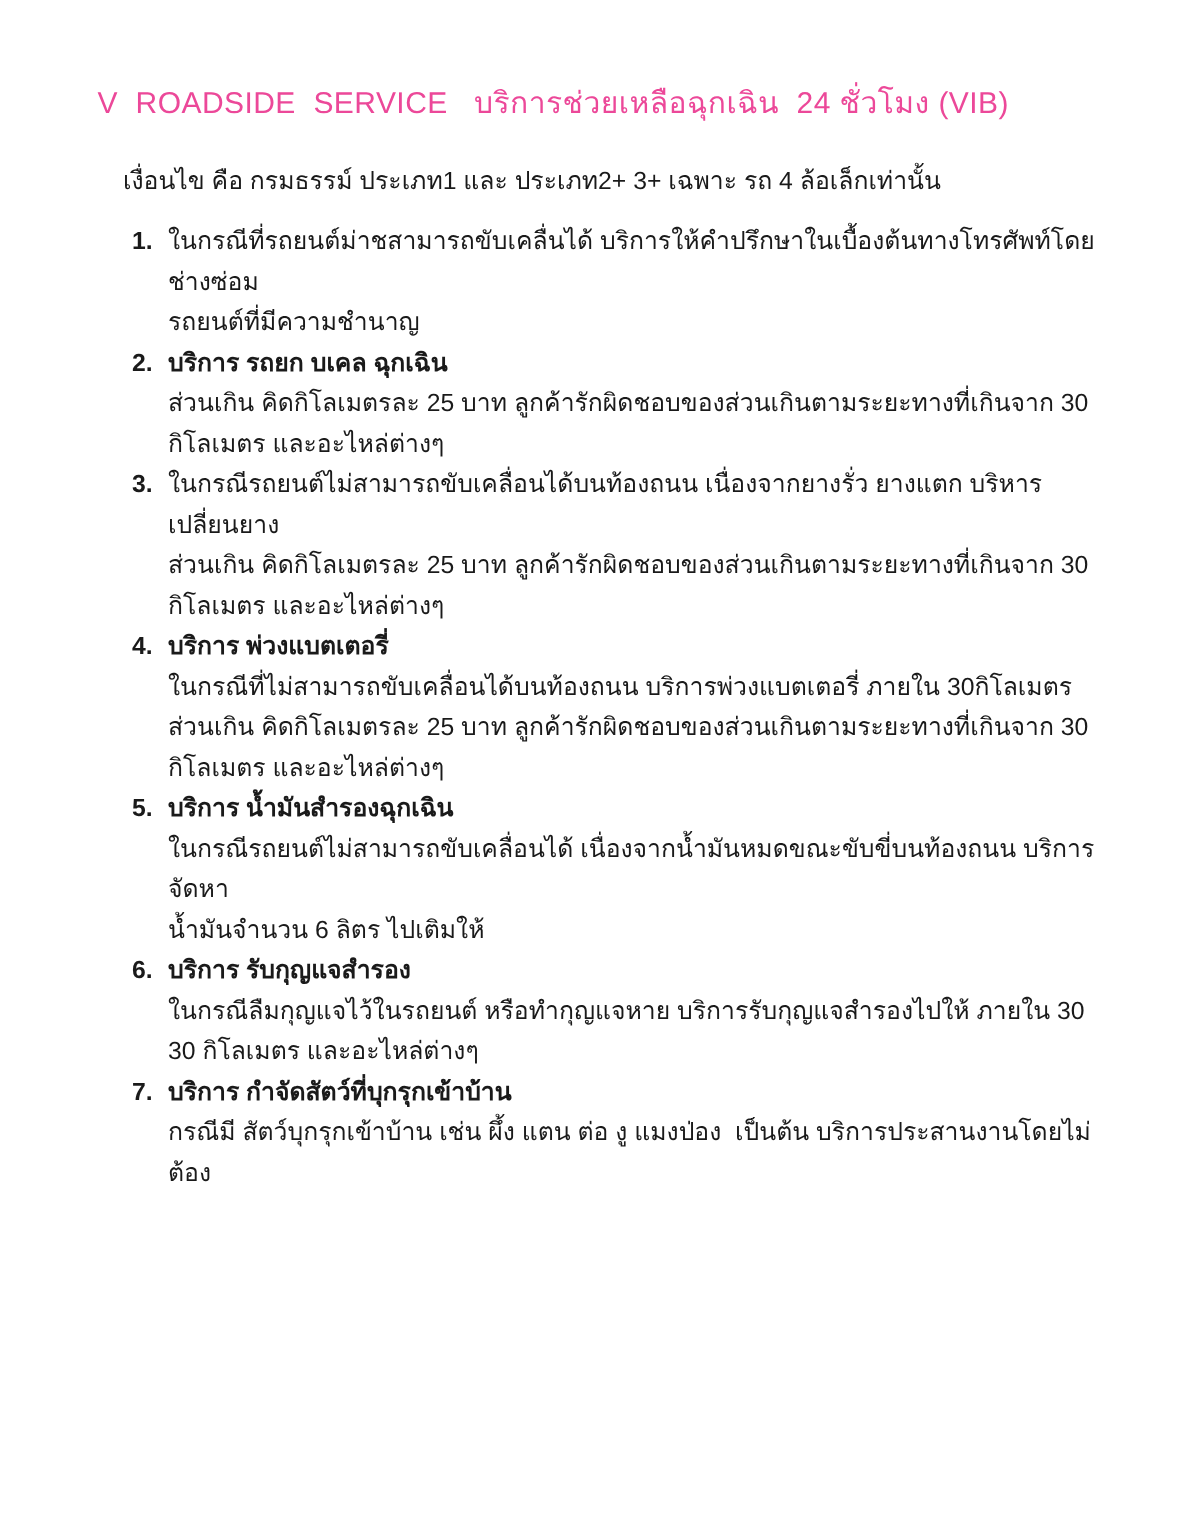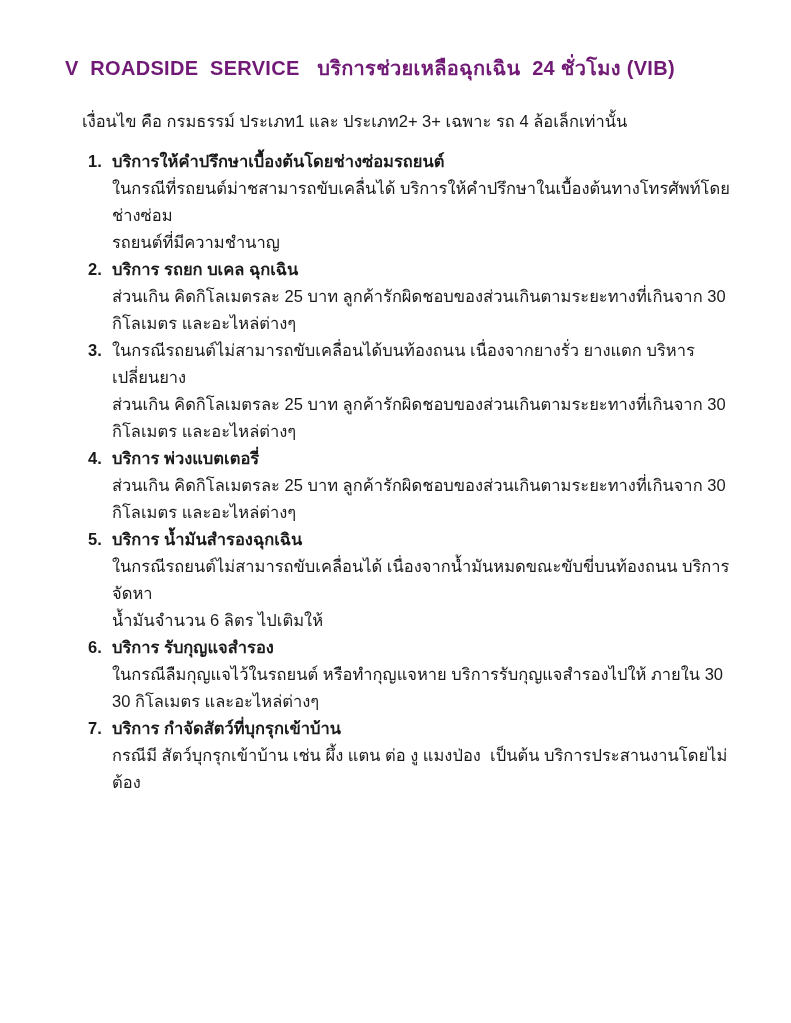--- a/index.html
+++ b/index.html
@@ -11,23 +11,23 @@
   .page {
     position: relative;
     width: 791px;
     height: 1023px;
     background: #ffffff;
     overflow: hidden;
   }
   .doc-title {
     margin: 52px 30px 0 65px;
     font-size: 20px;
-    font-weight: 700;
+    font-weight: 400;
     letter-spacing: 0.3px;
-    color: #701a75;
+    color: #ec4899;
     white-space: pre-wrap;
   }
   .intro {
     margin: 24px 60px 0 82px;
     font-size: 16.5px;
   }
   .intro-line {
     line-height: 27px;
     margin-bottom: 13px;
     white-space: pre-wrap;
@@ -65,21 +65,20 @@
 
   <div class="intro">
   <div class="intro-line">เงื่อนไข คือ กรมธรรม์ ประเภท1 และ ประเภท2+ 3+ เฉพาะ รถ 4 ล้อเล็กเท่านั้น</div>
 
 </div>
 
   <div class="service-list">
   <div class="service-item">
     <div class="item-number">1.</div>
     <div class="item-content">
-      <div class="item-heading">บริการให้คำปรึกษาเบื้องต้นโดยช่างซ่อมรถยนต์</div>
 
   <div class="item-body-line">ในกรณีที่รถยนต์ม่าชสามารถขับเคลื่นได้ บริการให้คำปรึกษาในเบื้องต้นทางโทรศัพท์โดยช่างซ่อม</div>
 
   <div class="item-body-line">รถยนต์ที่มีความชำนาญ</div>
 </div>
   </div>
 
   <div class="service-item">
     <div class="item-number">2.</div>
     <div class="item-content">
@@ -103,20 +102,21 @@
 
   <div class="item-body-line">กิโลเมตร และอะไหล่ต่างๆ</div>
 </div>
   </div>
 
   <div class="service-item">
     <div class="item-number">4.</div>
     <div class="item-content">
       <div class="item-heading">บริการ พ่วงแบตเตอรี่</div>
 
+  <div class="item-body-line">ในกรณีที่ไม่สามารถขับเคลื่อนได้บนท้องถนน บริการพ่วงแบตเตอรี่ ภายใน 30กิโลเมตร</div>
 
   <div class="item-body-line">ส่วนเกิน คิดกิโลเมตรละ 25 บาท ลูกค้ารักผิดชอบของส่วนเกินตามระยะทางที่เกินจาก 30</div>
 
   <div class="item-body-line">กิโลเมตร และอะไหล่ต่างๆ</div>
 </div>
   </div>
 
   <div class="service-item">
     <div class="item-number">5.</div>
     <div class="item-content">

